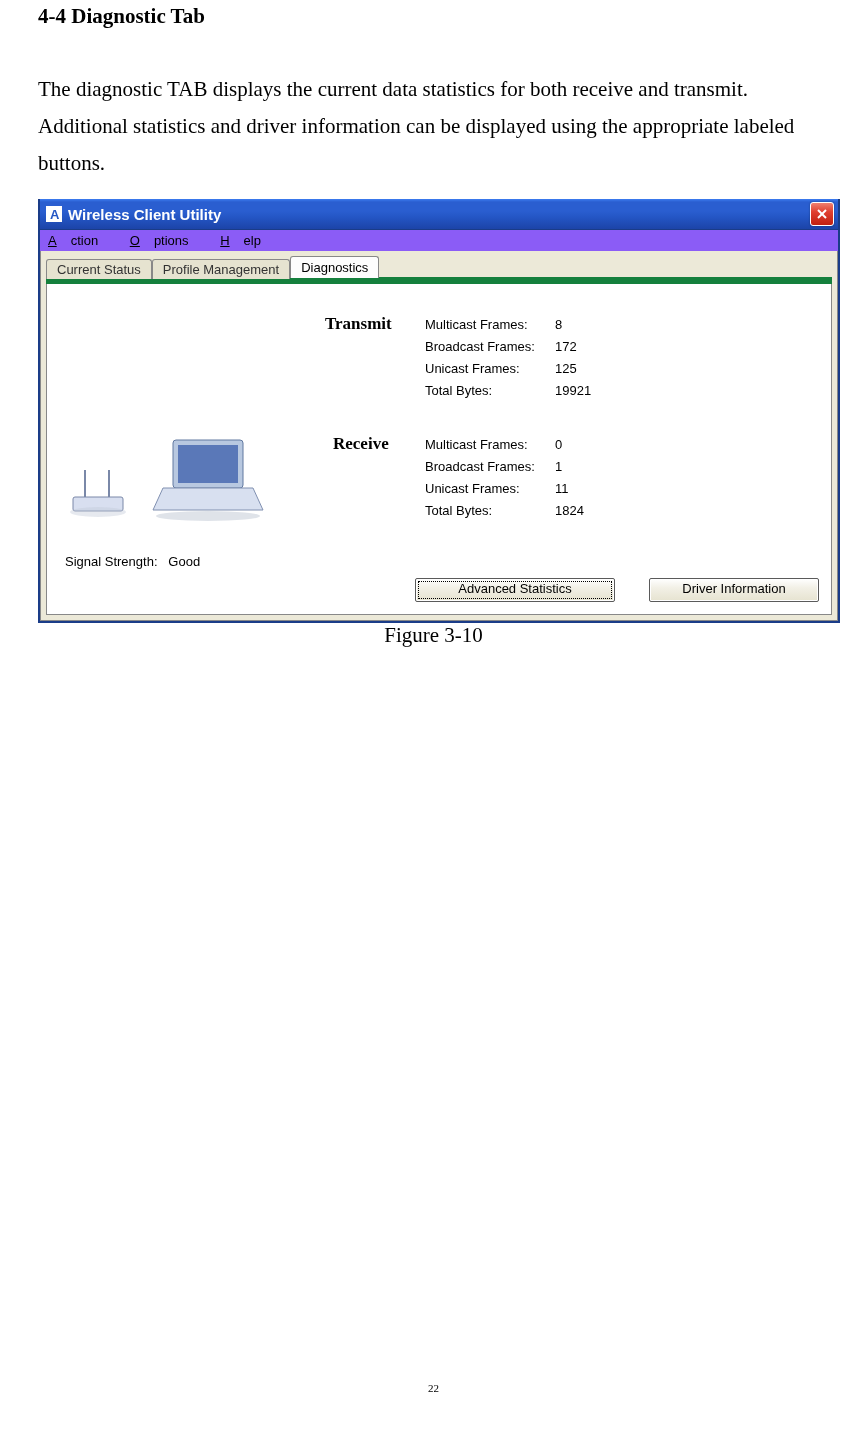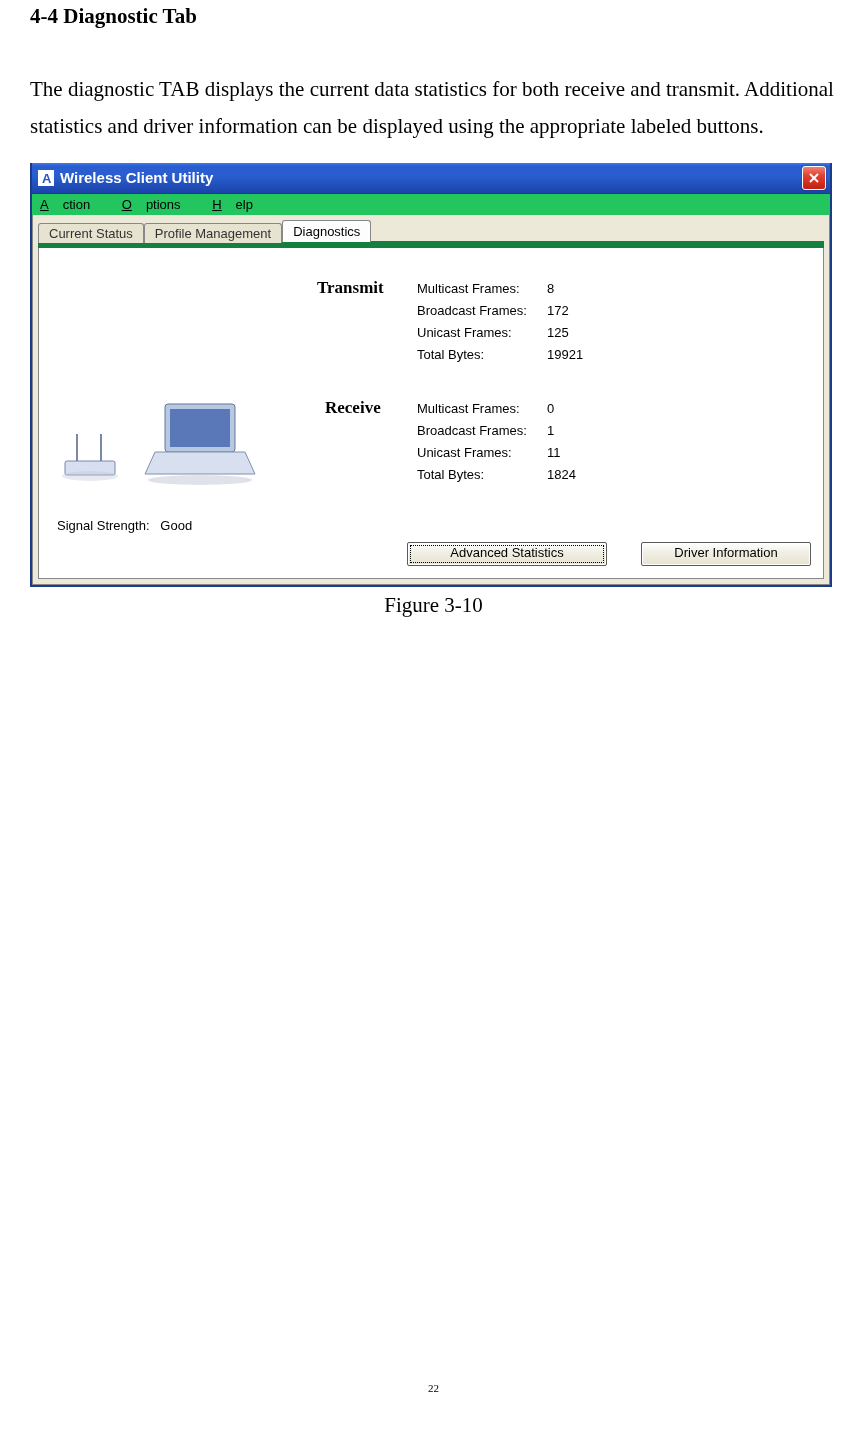--- a/index.html
+++ b/index.html
@@ -7,37 +7,37 @@
     padding: 0;
     font-family: "Times New Roman", serif;
     background: #fff;
     color: #000;
   }
   .page {
     width: 867px;
     height: 1422px;
     position: relative;
     box-sizing: border-box;
-    padding: 0 30px;
+    padding: 0 38px;
   }
   .heading {
     font-weight: bold;
     font-size: 21px;
     margin-top: 0;
     padding-top: 4px;
   }
   .bodytext {
     font-size: 21px;
     line-height: 1.75;
     margin-top: 42px;
   }
   .figure-caption {
     text-align: center;
     font-size: 21px;
-    margin-top: 6px;
+    margin-top: 0;
   }
   .page-number {
     position: absolute;
     bottom: 28px;
     left: 0;
     right: 0;
     text-align: center;
     font-size: 11px;
   }
 
@@ -81,21 +81,21 @@
     border: 1px solid #fff;
     border-radius: 3px;
     display: flex;
     align-items: center;
     justify-content: center;
     box-shadow: 0 0 2px rgba(0,0,0,0.4);
   }
   .close-btn svg { display:block; }
 
   .menubar {
-    background: #22c55e;
+    background: #8b5cf6;
     padding: 3px 8px 3px 8px;
     font-size: 13px;
   }
   .menubar span {
     margin-right: 14px;
   }
   .mn-underline { text-decoration: underline; }
 
   .tab-row {
     margin: 4px 6px 0 6px;

